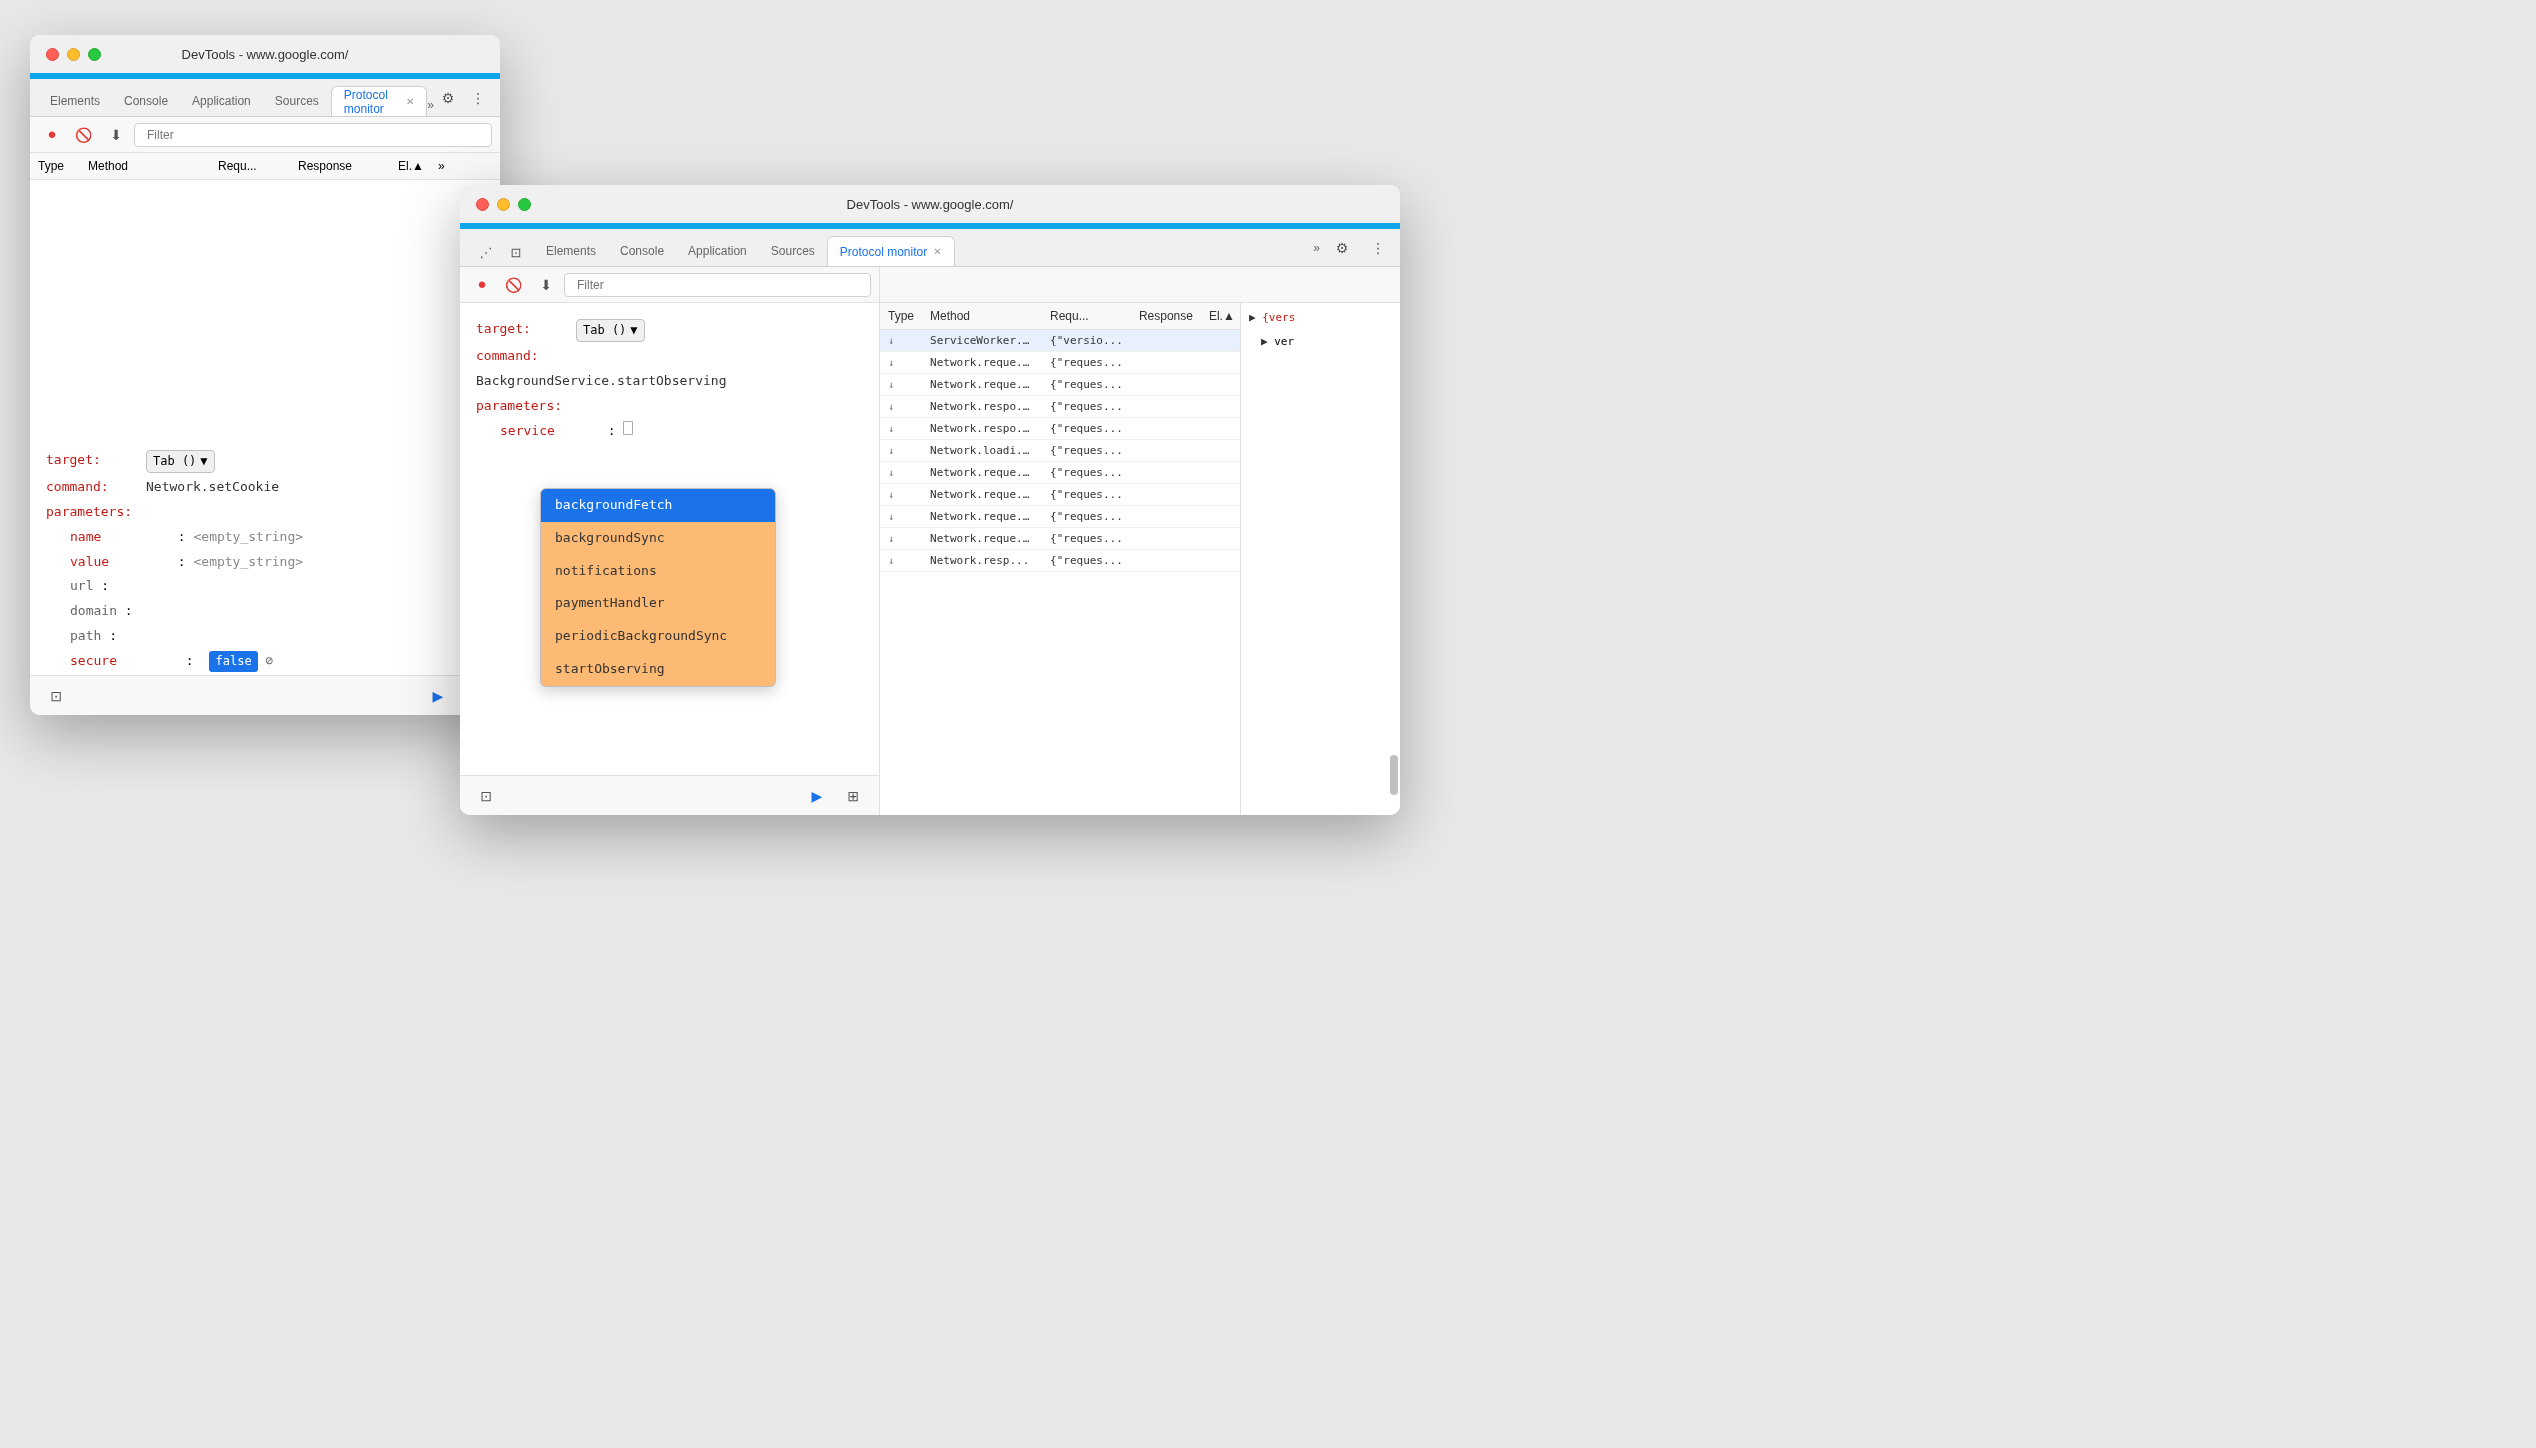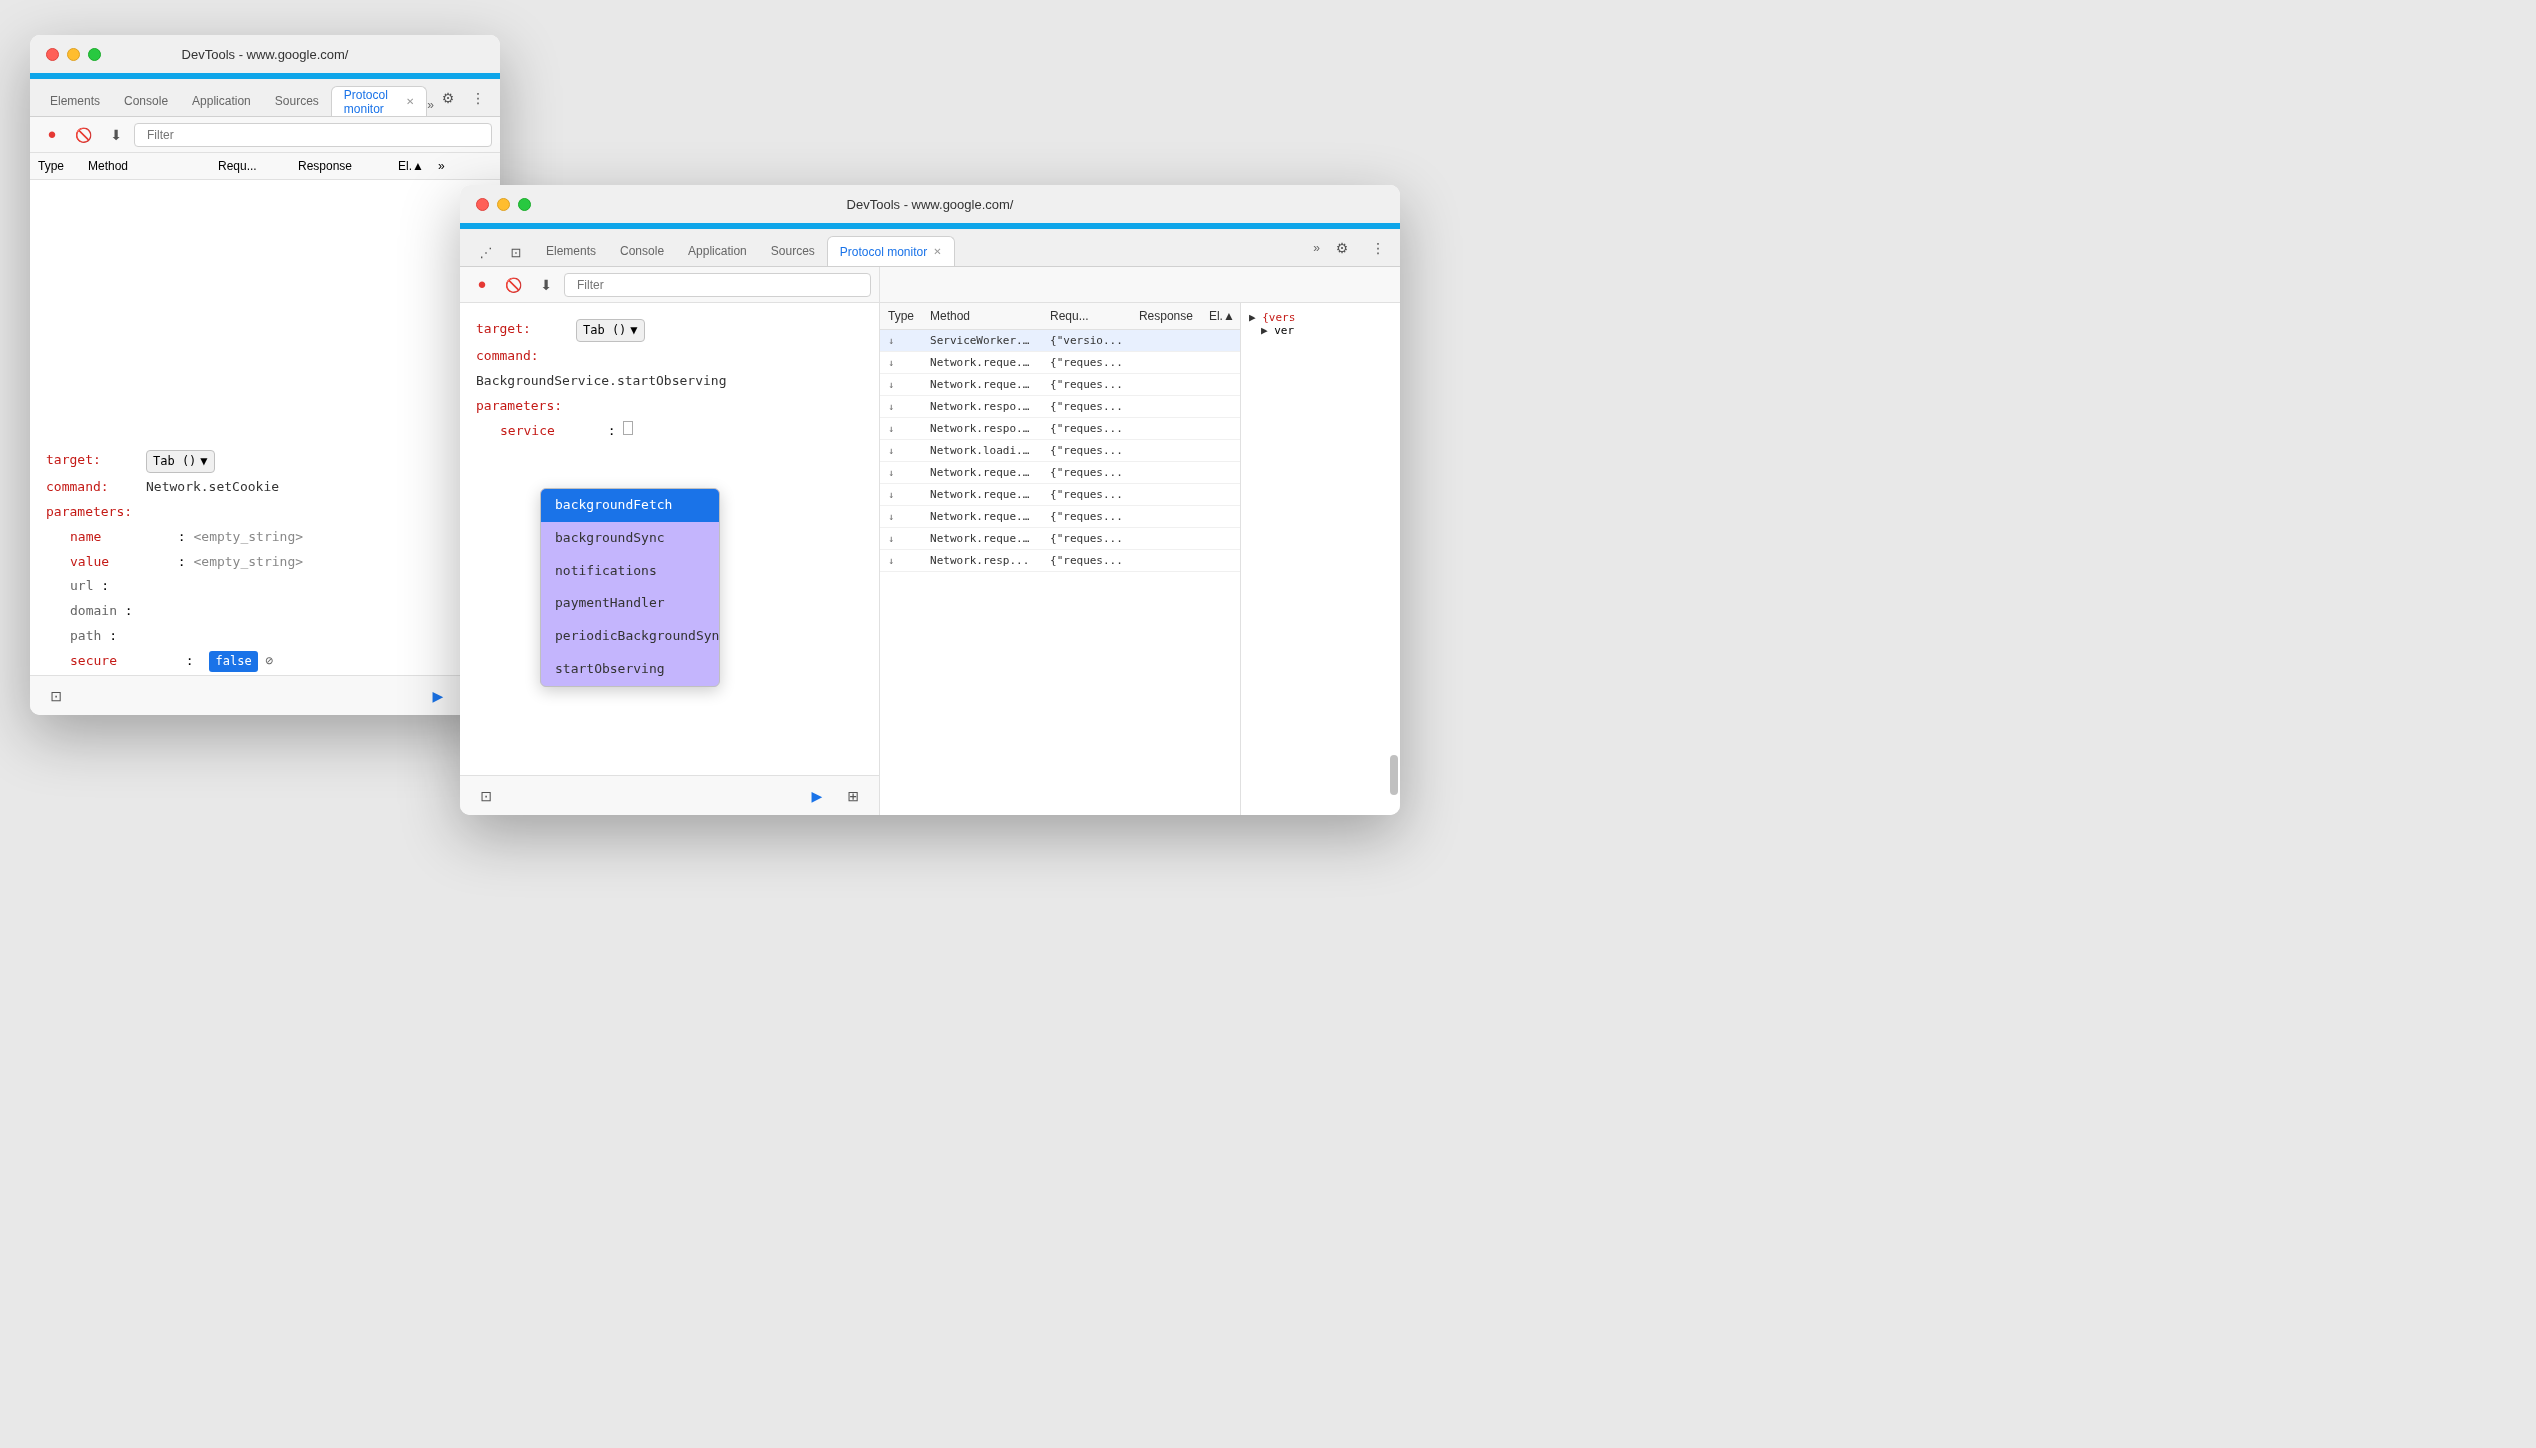--- a/index.html
+++ b/index.html
@@ -269,27 +269,27 @@
       overflow: auto;
       flex-shrink: 0;
     }
 
     .json-panel .json-key { color: #c41a16; }
     .json-panel .expand-arrow { color: #333; cursor: pointer; }
 
     
     .service-popup {
       position: absolute;
-      background: #c4b5fd;
+      background: #fdba74;
       border: 1px solid #c0c0c0;
       border-radius: 6px;
       box-shadow: 0 4px 16px rgba(0,0,0,0.2);
       z-index: 200;
       overflow: hidden;
-      width: 180px;
+      width: 236px;
     }
 
     .service-item {
       padding: 6px 14px;
       cursor: pointer;
       font-family: 'SF Mono', 'Monaco', 'Menlo', monospace;
       font-size: 13px;
       color: #333;
     }
     .service-item.selected {
@@ -666,21 +666,21 @@
               </tr>
             </tbody>
           </table>
         </div>
 
         <div class="json-panel">
           <div>
             <span class="expand-arrow">▶</span>
             <span class="json-key"> {vers</span>
           </div>
-          <div style="margin-left:12px;">
+          <div style="margin-left:12px;margin-top:11px;">
             <span class="expand-arrow">▶</span>
             <span> ver</span>
           </div>
 
           <div style="position:absolute; right:2px; bottom:20px; width:8px; height:40px; background:#c0c0c0; border-radius:4px;"></div>
         </div>
       </div>
     </div>
   </div>
 </div>

